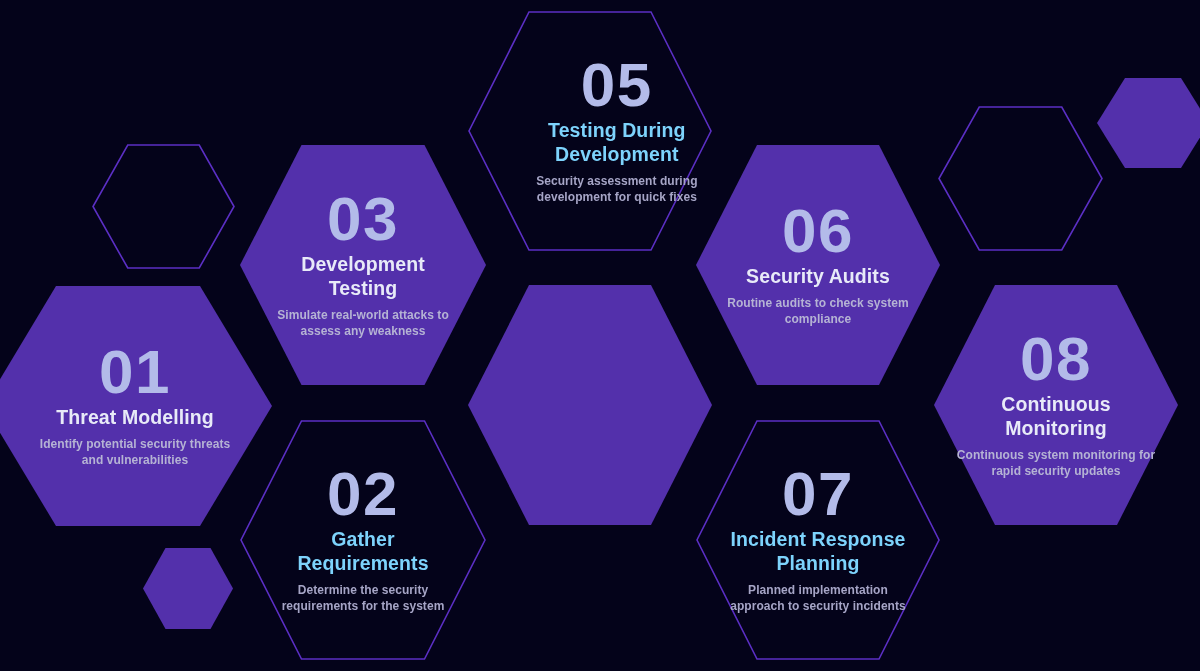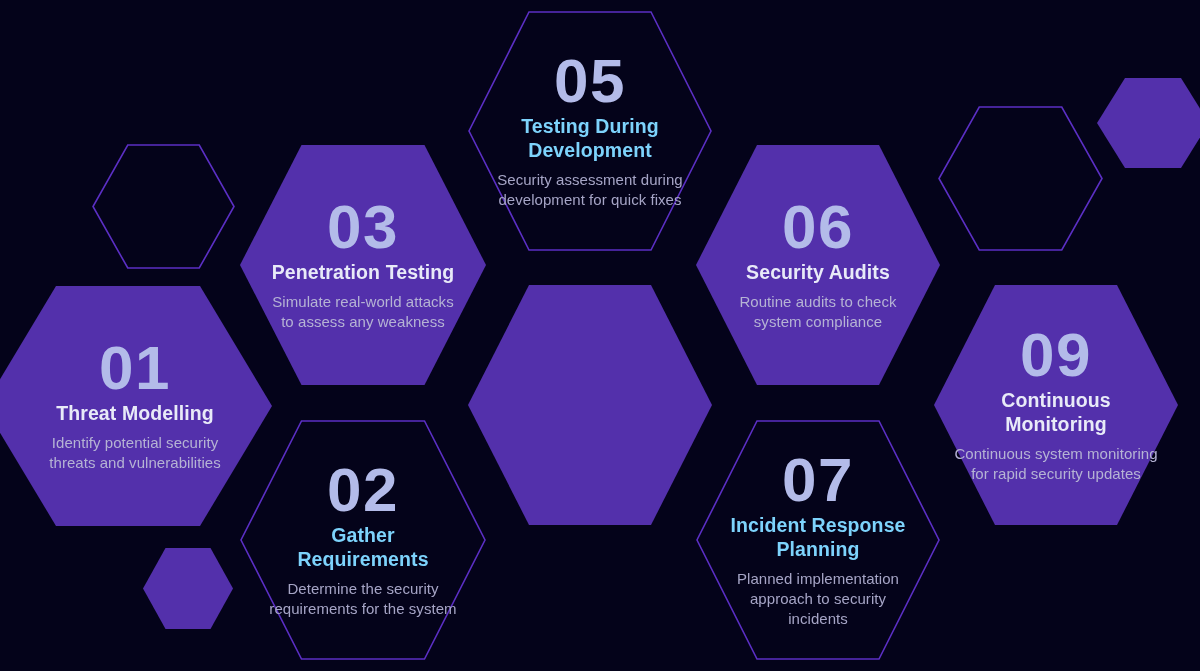--- a/index.html
+++ b/index.html
@@ -61,22 +61,22 @@
     font-size:19.5px;
     font-weight:700;
     color:#e8eaf8;
     line-height:1.22;
     letter-spacing:0.1px;
     margin-bottom:7px;
   }
 
   
   .desc {
-    font-size:15px;
-    font-weight:400;
+    font-size:12px;
+    font-weight:700;
     color:#b5b3d4;
     line-height:1.33;
     letter-spacing:0.05px;
   }
 
   .hex.outline .desc { color:#a6a5c6; }
   .hex.outline .title { color:#7dd3fc; }
 
   
   .deco {
@@ -127,26 +127,26 @@
   </div>
 
   <div class="hex filled" style="left:240px; top:145px; width:246px; height:240px;">
     <div class="shape">
       <svg width="246" height="240" viewBox="0 0 246 240" preserveAspectRatio="none">
         <polygon points="61.5,0 184.5,0 246,120 184.5,240 61.5,240 0,120" fill="#5330ab"></polygon>
       </svg>
     </div>
     <div class="content">
       <div class="num">03</div>
-      <div class="title">Penetration Testing</div>
+      <div class="title">Development Testing</div>
       <div class="desc">Simulate real-world attacks to assess any weakness</div>
     </div>
   </div>
 
-  <div class="hex outline" style="left:468px; top:11px; width:244px; height:240px;">
+  <div class="hex outline" style="left:468px; top:11px; width:244px; height:240px;align-items:flex-end;">
     <div class="shape">
       <svg width="244" height="240" viewBox="0 0 244 240" preserveAspectRatio="none">
         <polygon points="61,1 183,1 243,120 183,239 61,239 1,120" fill="none" stroke="#5b2fc4" stroke-width="1.6"></polygon>
       </svg>
     </div>
     <div class="content">
       <div class="num">05</div>
       <div class="title">Testing During Development</div>
       <div class="desc">Security assessment during development for quick fixes</div>
     </div>
@@ -199,19 +199,19 @@
     </div>
   </div>
 
   <div class="hex filled" style="left:934px; top:285px; width:244px; height:240px;">
     <div class="shape">
       <svg width="244" height="240" viewBox="0 0 244 240" preserveAspectRatio="none">
         <polygon points="61,0 183,0 244,120 183,240 61,240 0,120" fill="#5330ab"></polygon>
       </svg>
     </div>
     <div class="content" style="width:88%;">
-      <div class="num">09</div>
+      <div class="num">08</div>
       <div class="title">Continuous Monitoring</div>
       <div class="desc">Continuous system monitoring for rapid security updates</div>
     </div>
   </div>
 
 </div>
 
 </body></html>

